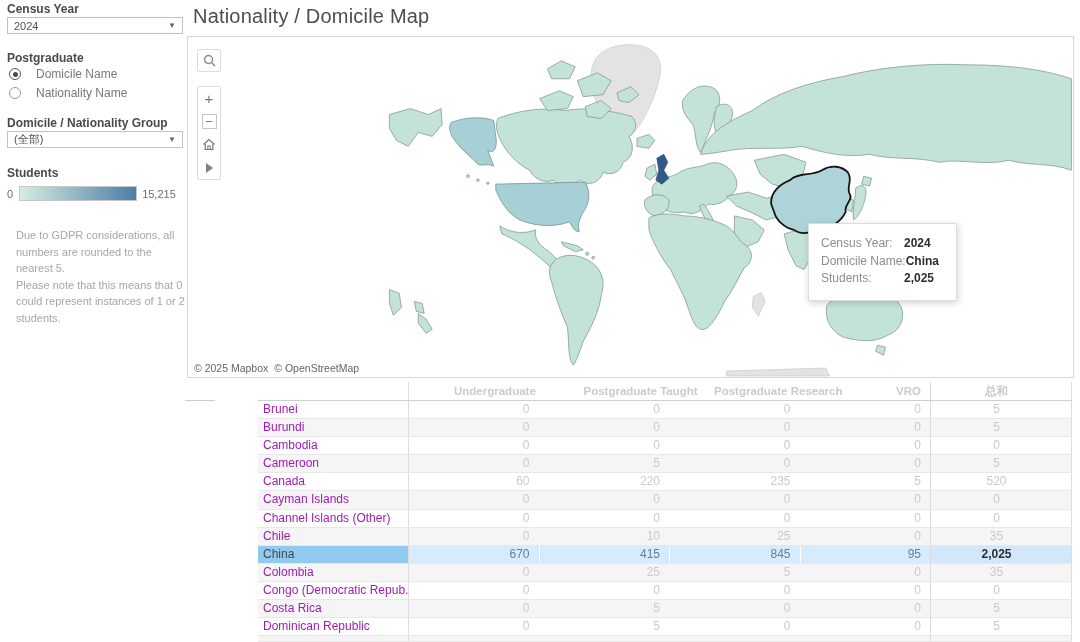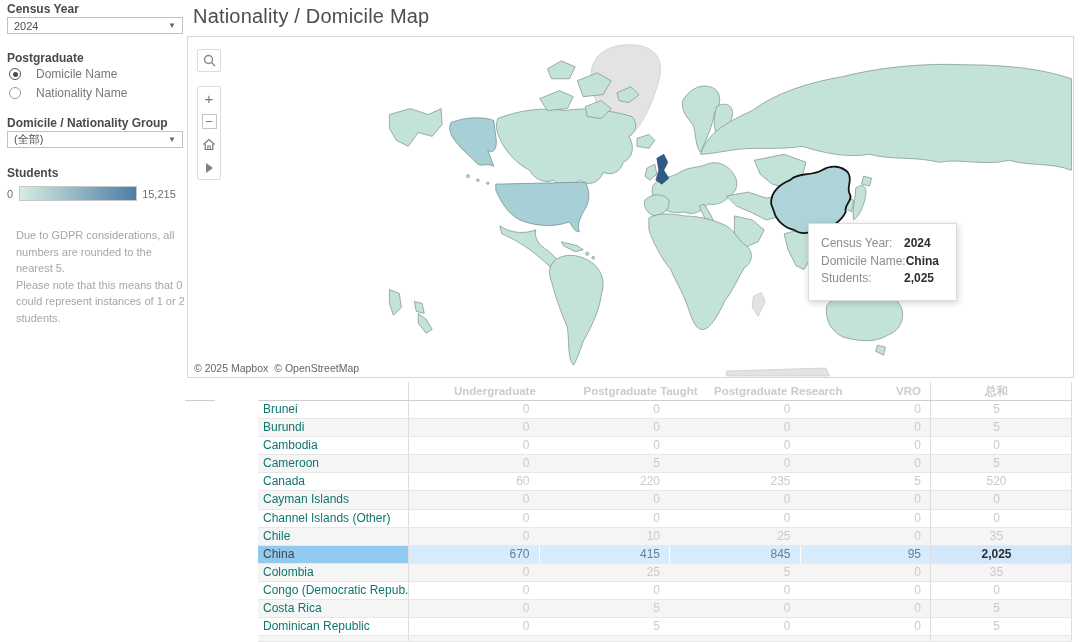--- a/index.html
+++ b/index.html
@@ -53,21 +53,21 @@
   .tt-value { color:#2e2e2e; font-weight:bold; margin-left:auto; text-align:left; min-width:42px; }
 
   
   #gutter-tick { position:absolute; left:185px; top:400px; width:30px; height:1px; background:#cccccc; }
   #table { position:absolute; left:258px; top:382px; width:814px; }
   .t-header { display:flex; height:19px; border-bottom:1px solid #cfcfcf; }
   .t-hcell { font-size:11.5px; font-weight:bold; color:#3d3d3d; text-align:right; padding-right:9px; line-height:19px; white-space:nowrap; cursor:pointer; }
   .t-row { display:flex; height:18.1px; border-bottom:1px solid #e8e8e8; background:#fff; cursor:pointer; }
   .t-row.stripe { background:#f5f5f5; }
   .cell { font-size:12px; line-height:17px; white-space:nowrap; overflow:hidden; }
-  .c-label { width:150px; color:#0f766e; padding-left:5px; text-align:left; }
+  .c-label { width:150px; color:#a21caf; padding-left:5px; text-align:left; }
   .c-val { width:130.5px; color:#cbcbcb; text-align:right; padding-right:9px;padding-left:45px; }
   .c-total { width:142px; color:#c9c9c9; text-align:center; padding-right:9px; }
   .c-first, .t-hcell.c-first { border-left:1px solid #dcdcdc; }
   .c-total, .t-hcell.c-total { border-left:1px solid #dcdcdc; border-right:1px solid #dcdcdc; }
   .t-row.hl { background:#fff; }
   .t-row.hl .c-label { background:#92c9ee; color:#3b4a52; }
   .t-row.hl .c-val { background:#d6ebfc; color:#66808f; border-left:1px solid #fff; }
   .t-row.hl .c-val.c-first { border-left:1px solid #dcdcdc; }
   .t-row.hl .c-total { background:#d2e8fa; color:#2e2e2e; font-weight:bold; }
   .t-row.partial { height:6px; overflow:hidden; }

